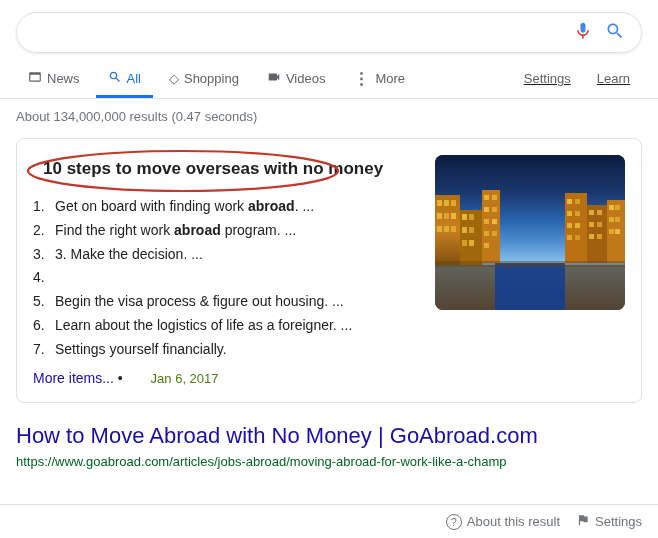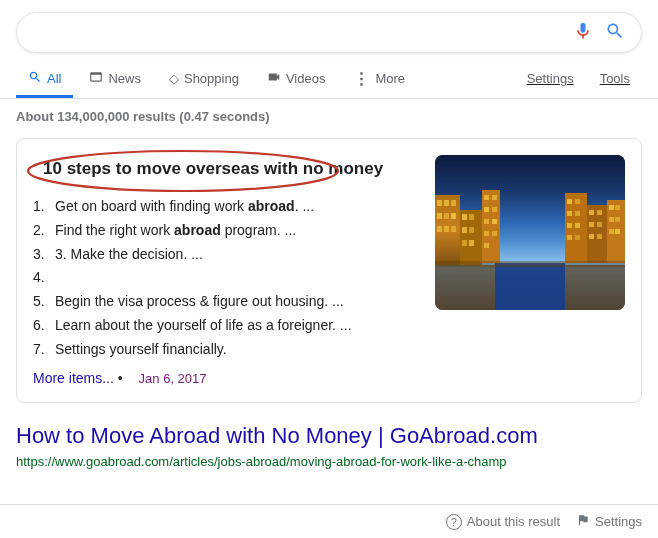--- a/index.html
+++ b/index.html
@@ -74,21 +74,20 @@
     }
     .nav-tab-right .nav-tab {
       color: #5f6368;
     }
 
     
     .results-count {
       padding: 10px 16px 6px 16px;
       font-size: 13px;
       color: #70757a;
-      font-weight: bold;
     }
 
     
     .result-card {
       margin: 8px 16px;
       border: 1px solid #dfe1e5;
       border-radius: 8px;
       padding: 16px;
       display: flex;
       gap: 16px;
@@ -113,23 +112,23 @@
     }
     .result-more {
       margin-top: 8px;
       font-size: 14px;
     }
     .result-more a {
       color: #1a0dab;
       text-decoration: none;
     }
     .result-date {
-      color: #701a75;
+      color: #4d7c0f;
       font-size: 13px;
-      margin-left: 12px;
+      margin-left: 24px;
     }
     .result-image {
       width: 190px;
       height: 155px;
       border-radius: 8px;
       overflow: hidden;
       flex-shrink: 0;
       background: linear-gradient(
         180deg,
         #1a1a2e 0%,
@@ -211,35 +210,35 @@
       <span style="cursor:pointer;">
         <svg viewBox="0 0 24 24" width="20" height="20">
           <path d="M15.5 14h-.79l-.28-.27C15.41 12.59 16 11.11 16 9.5 16 5.91 13.09 3 9.5 3S3 5.91 3 9.5 5.91 16 9.5 16c1.61 0 3.09-.59 4.23-1.57l.27.28v.79l5 4.99L20.49 19l-4.99-5zm-6 0C7.01 14 5 11.99 5 9.5S7.01 5 9.5 5 14 7.01 14 9.5 11.99 14 9.5 14z" fill="#4285f4"></path>
         </svg>
       </span>
     </div>
   </div>
 </div>
 
 <div class="nav-tabs">
+  <div class="nav-tab">
+    <span>
+      <svg width="14" height="14" viewBox="0 0 24 24">
+          <path d="M20 4H4c-1.1 0-2 .9-2 2v12c0 1.1.9 2 2 2h16c1.1 0 2-.9 2-2V6c0-1.1-.9-2-2-2zm0 14H4V8h16v10z" fill="#5f6368"></path>
+        </svg>
+    </span>
+    <span>News</span>
+  </div>
   <div class="nav-tab active">
     <span>
       <svg width="14" height="14" viewBox="0 0 24 24">
           <path d="M15.5 14h-.79l-.28-.27C15.41 12.59 16 11.11 16 9.5 16 5.91 13.09 3 9.5 3S3 5.91 3 9.5 5.91 16 9.5 16c1.61 0 3.09-.59 4.23-1.57l.27.28v.79l5 4.99L20.49 19l-4.99-5zm-6 0C7.01 14 5 11.99 5 9.5S7.01 5 9.5 5 14 7.01 14 9.5 11.99 14 9.5 14z" fill="#1a73e8"></path>
         </svg>
     </span>
     <span>All</span>
-  </div>
-  <div class="nav-tab">
-    <span>
-      <svg width="14" height="14" viewBox="0 0 24 24">
-          <path d="M20 4H4c-1.1 0-2 .9-2 2v12c0 1.1.9 2 2 2h16c1.1 0 2-.9 2-2V6c0-1.1-.9-2-2-2zm0 14H4V8h16v10z" fill="#5f6368"></path>
-        </svg>
-    </span>
-    <span>News</span>
   </div>
   <div class="nav-tab">
     <span style="font-size:13px; color:#5f6368;">◇</span>
     <span>Shopping</span>
   </div>
   <div class="nav-tab">
     <span>
       <svg width="14" height="14" viewBox="0 0 24 24">
           <path d="M17 10.5V7c0-.55-.45-1-1-1H4c-.55 0-1 .45-1 1v10c0 .55.45 1 1 1h12c.55 0 1-.45 1-1v-3.5l4 4v-11l-4 4z" fill="#5f6368"></path>
         </svg>
@@ -248,21 +247,21 @@
   </div>
   <div class="nav-tab">
     <span style="font-size:16px; color:#5f6368; font-weight:bold; letter-spacing:1px;">⋮</span>
     <span>More</span>
   </div>
   <div class="nav-tab-right">
     <div class="nav-tab">
       <span>Settings</span>
     </div>
     <div class="nav-tab">
-      <span>Tools</span>
+      <span>Learn</span>
     </div>
   </div>
 </div>
 
 <div class="results-count">
   <span>About 134,000,000 results (0.47 seconds)</span>
 </div>
 
 <div class="result-card">
   <div class="result-text-col">
@@ -290,21 +289,21 @@
       </li>
       <li>
         <span class="num">4.</span>
       </li>
       <li>
         <span class="num">5.</span>
         <span>Begin the visa process &amp; figure out housing. ...</span>
       </li>
       <li>
         <span class="num">6.</span>
-        <span>Learn about the yourself of life as a foreigner. ...</span>
+        <span>Learn about the logistics of life as a foreigner. ...</span>
       </li>
       <li>
         <span class="num">7.</span>
         <span>Settings yourself financially.</span>
       </li>
     </ol>
 
     
     <div class="result-more">
       <a href="#">More items...</a>

